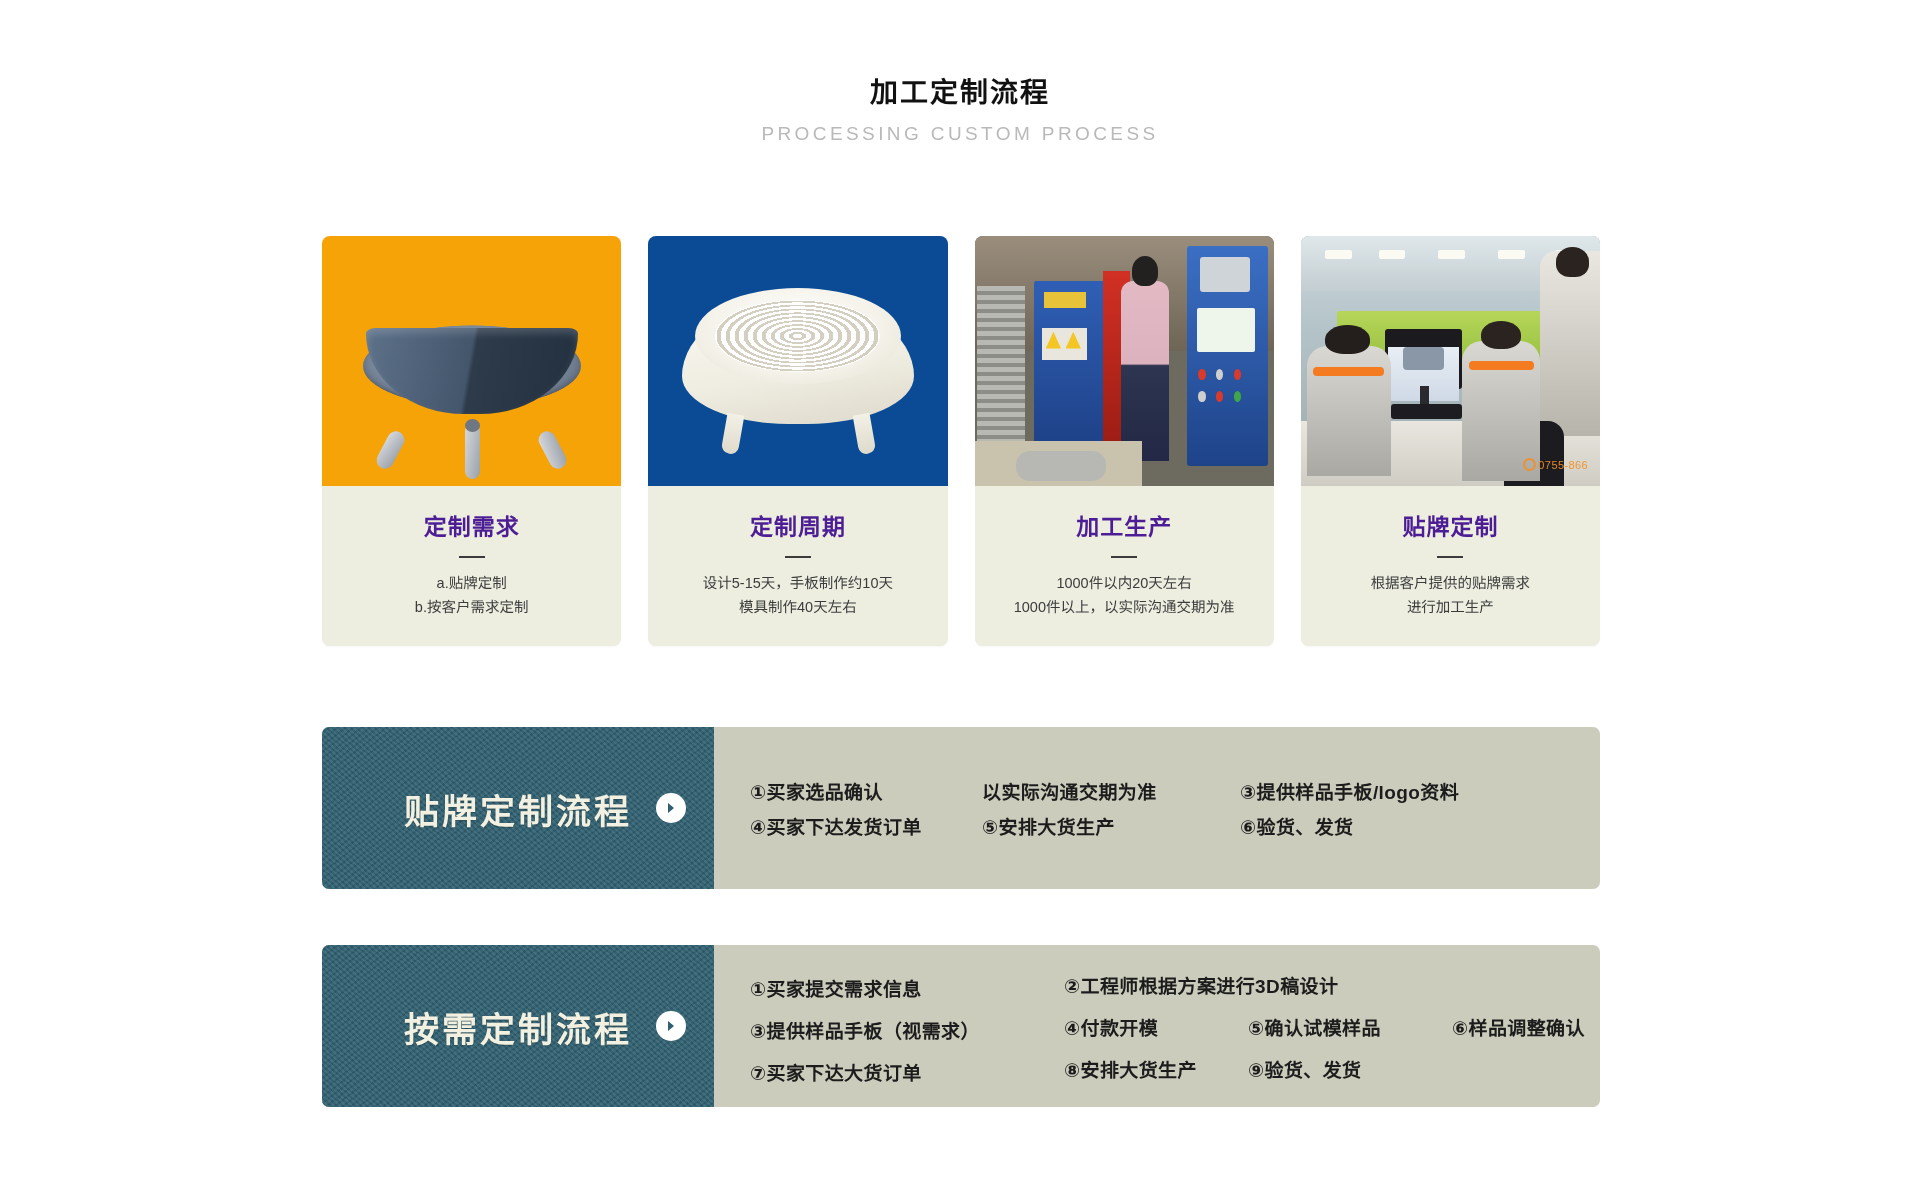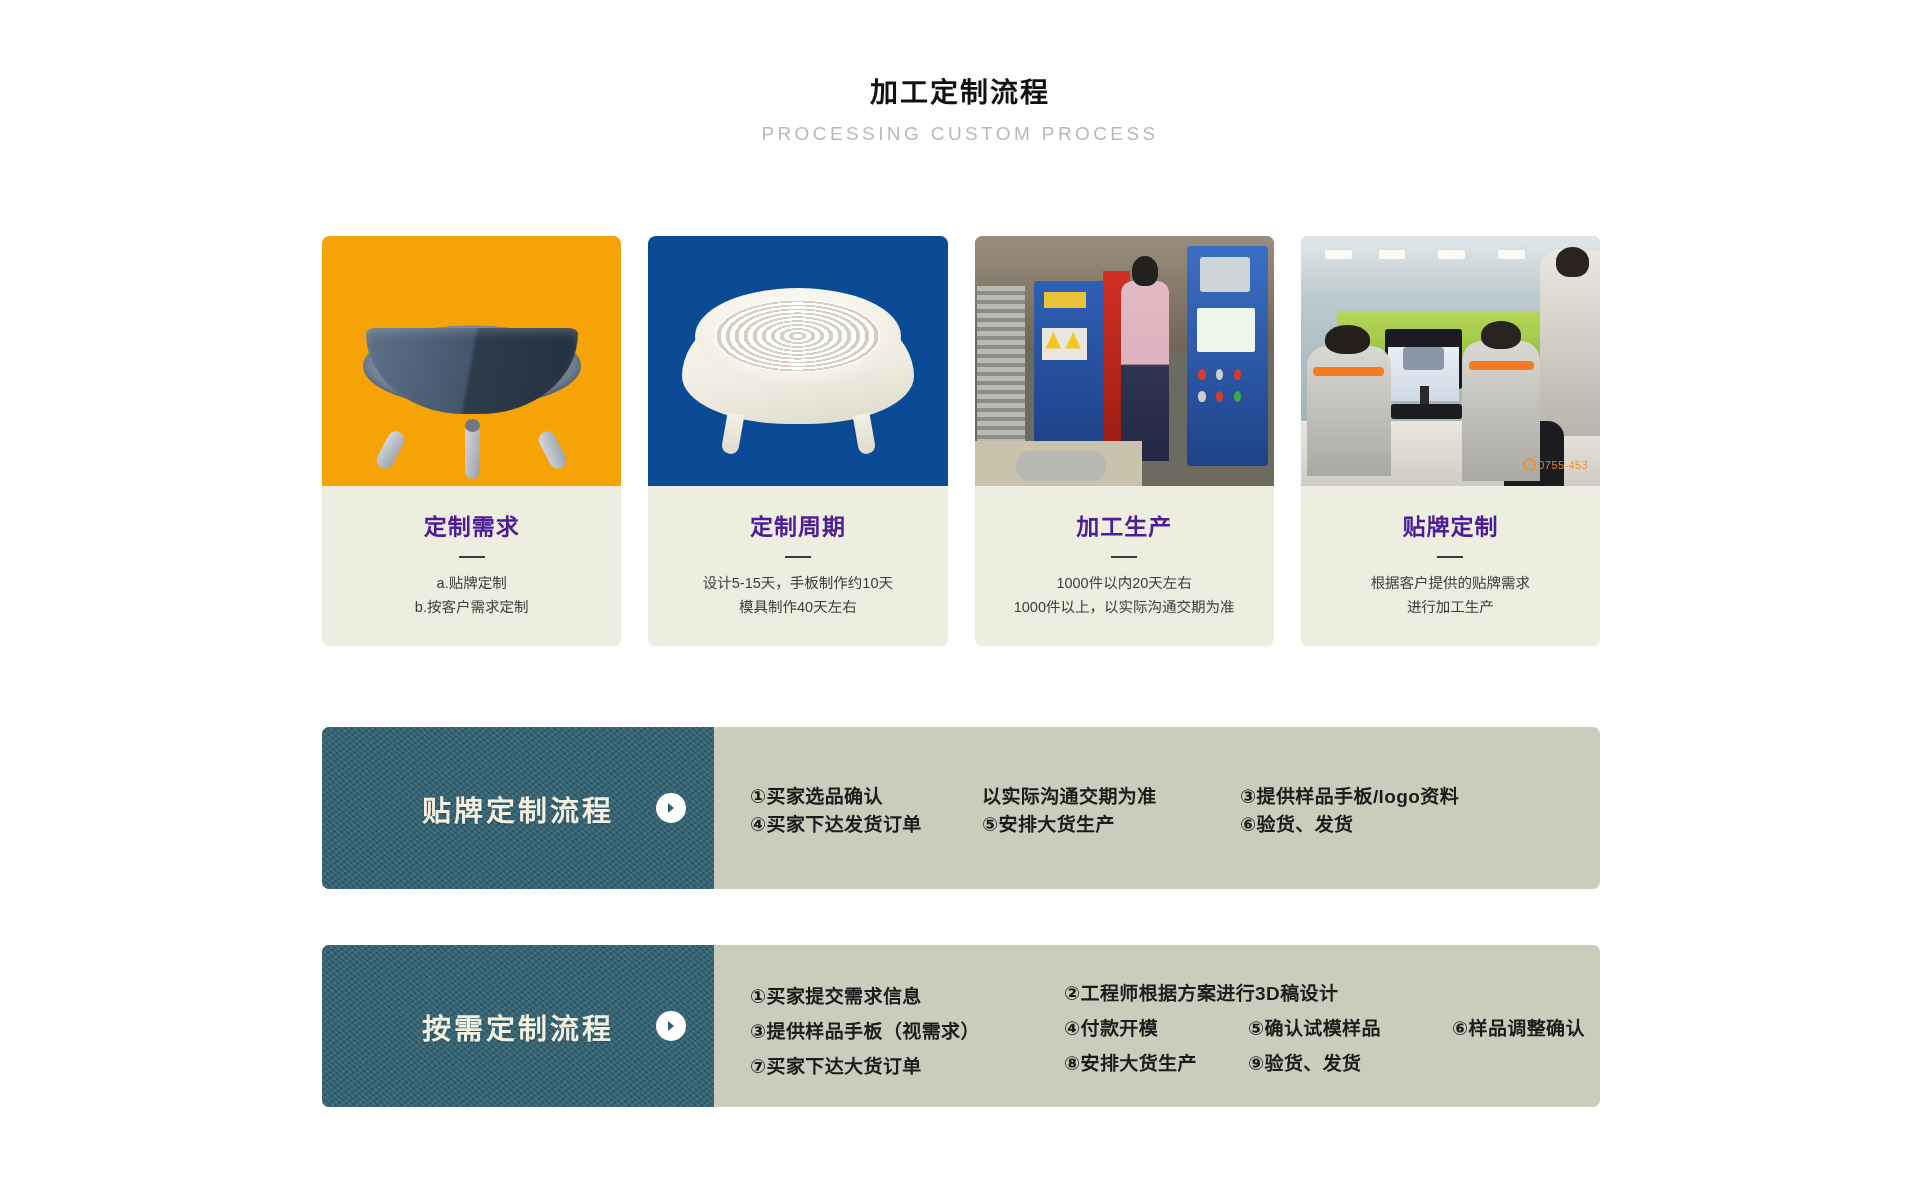--- a/index.html
+++ b/index.html
@@ -150,33 +150,33 @@
 
   .banner-label {
     position: relative; width: 392px; flex: 0 0 392px;
     background:
       repeating-linear-gradient(42deg, rgba(255,255,255,.055) 0 2px, rgba(0,0,0,.05) 2px 4px),
       repeating-linear-gradient(-38deg, rgba(255,255,255,.05) 0 3px, rgba(0,0,0,.045) 3px 5px),
       #2e5f70;
     display: flex; align-items: center; justify-content: center;
   }
   .banner-label .txt {
-    font-size: 29px; font-weight: 700; color: #f2f0e0; letter-spacing: 3px;
+    font-size: 35px; font-weight: 700; color: #f2f0e0; letter-spacing: 3px;
     text-shadow: 0 1px 2px rgba(0,0,0,.25);
   }
   .arrow-badge {
     position: absolute; right: 28px; top: 50%; transform: translateY(-50%);
     width: 30px; height: 30px; border-radius: 50%; background: #ffffff;
     display: flex; align-items: center; justify-content: center;
   }
   .arrow-badge svg { display:block; }
 
   .banner-steps {
     flex: 1; display: flex; flex-direction: column; justify-content: center;
-    padding: 0 10px 0 36px; gap: 1px;
+    padding: 0 10px 0 36px; gap: 8px;
   }
   .step-row { display: flex; align-items: center; }
   .step {
     font-size: 19px; font-weight: 700; color: #1c1c1c; white-space: nowrap;
     letter-spacing: .4px;
   }
   #banner-1 .step-row .step:nth-child(1) { width: 232px; }
   #banner-1 .step-row .step:nth-child(2) { width: 258px; }
   #banner-2 .step-row .step:nth-child(1) { width: 300px; margin-top: 7px; }
   #banner-2 .step-row .step:nth-child(2) { min-width: 170px; }
@@ -287,21 +287,21 @@
           <div class="chair"></div>
           <div class="pA">
               <div class="h"></div>
               <div class="collar"></div>
             </div>
           <div class="pB">
               <div class="h"></div>
               <div class="collar"></div>
             </div>
           <div class="wm">
-            <span class="ring"></span><span>0755-453</span>
+            <span class="ring"></span><span>0755-866</span>
           </div>
         </div>
       </div>
       <div class="card-body">
         <div class="card-title">贴牌定制</div>
         <div class="card-rule"></div>
         <div class="card-line">根据客户提供的贴牌需求</div>
         <div class="card-line">进行加工生产</div>
       </div>
     </div>

